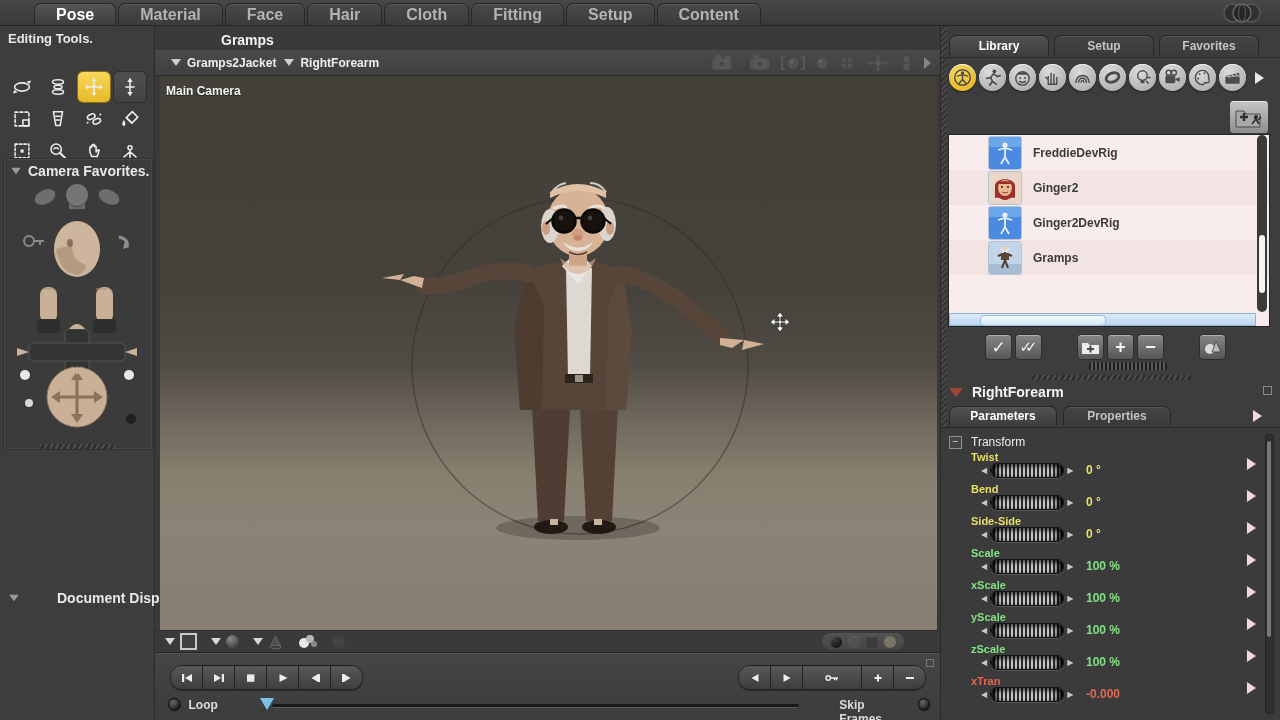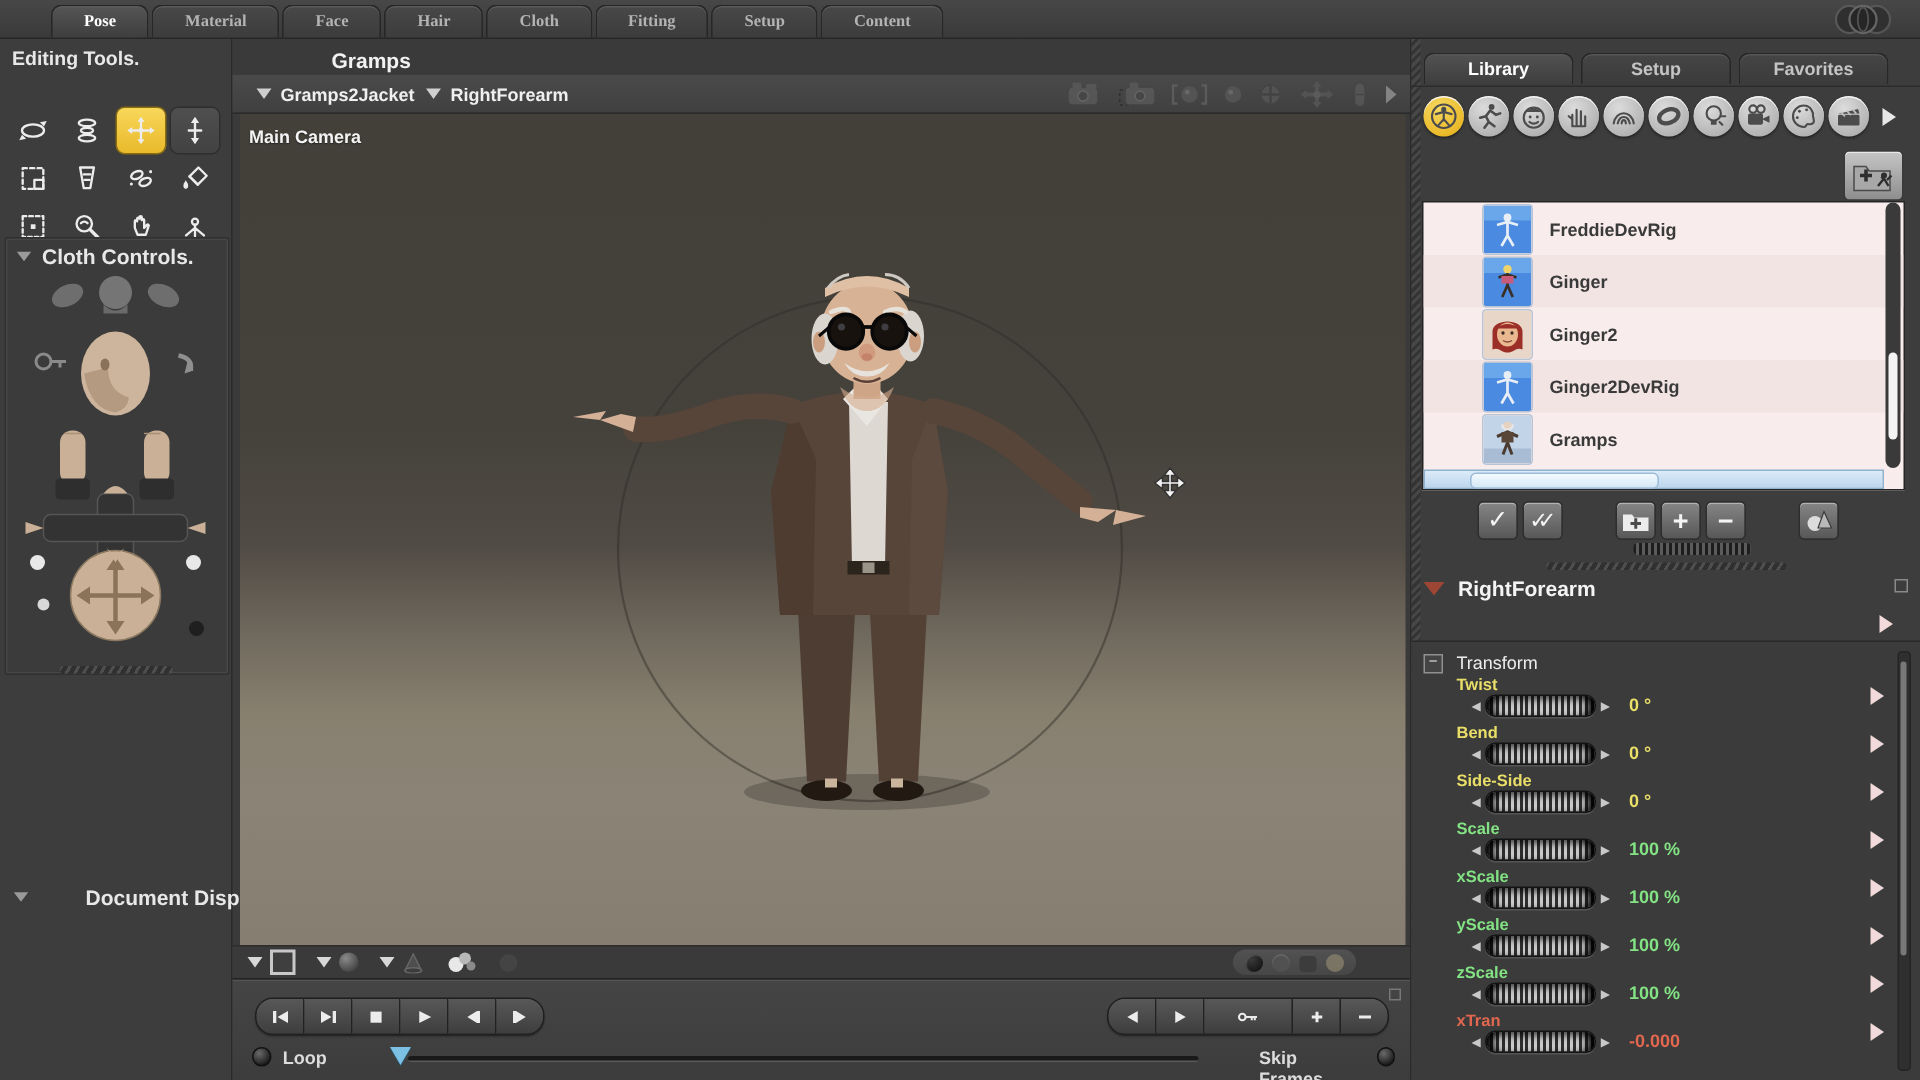--- a/index.html
+++ b/index.html
@@ -3,23 +3,23 @@
 <meta charset="utf-8">
 <style>
   html,body{margin:0;padding:0;}
   body{width:1280px;height:720px;position:relative;overflow:hidden;background:#3a3a3a;
        font-family:"Liberation Sans","DejaVu Sans",sans-serif;-webkit-font-smoothing:antialiased;}
   .abs{position:absolute;}
 
   
   #topbar{left:0;top:0;width:1280px;height:26px;background:linear-gradient(#474747,#3a3a3a);
           border-bottom:1px solid #262626;display:flex;align-items:flex-end;padding-left:34px;box-sizing:border-box;}
-  .top-tab{height:21px;line-height:21px;padding:0 21px;margin-right:2px;font-size:11px;font-weight:bold;color:#b3b3b3;
+  .top-tab{height:21px;line-height:21px;padding:0 21px;margin-right:2px;font-size:16px;font-weight:bold;color:#b3b3b3;
            background:linear-gradient(#484848,#3c3c3c);border:1px solid #272727;border-bottom:none;
-           border-radius:7px 7px 0 0;box-shadow:inset 0 1px 0 #5a5a5a;cursor:default;font-family:Liberation Serif, serif;}
+           border-radius:7px 7px 0 0;box-shadow:inset 0 1px 0 #5a5a5a;cursor:default;}
   .top-tab.active{color:#ffffff;background:linear-gradient(#555,#3e3e3e);}
   #app-logo{right:14px;top:2px;width:48px;height:22px;}
 
   
   #left{left:0;top:26px;width:155px;height:694px;background:#3d3d3d;border-right:1px solid #2a2a2a;box-sizing:border-box;}
   .side-title{font-size:13px;font-weight:bold;color:#e8e8e8;}
   .tri-down{width:0;height:0;border-left:6px solid transparent;border-right:6px solid transparent;border-top:8px solid #9a9a9a;display:inline-block;}
   .panel-frame{border:1px solid #303030;box-shadow:inset 0 0 0 1px #474747;background:#3b3b3b;border-radius:2px;}
 
   #tools-grid{left:6px;top:46px;width:144px;display:grid;grid-template-columns:repeat(4,1fr);row-gap:2px;}
@@ -236,21 +236,21 @@
         <svg width="22" height="22" viewBox="0 0 24 24">
           <circle cx="12" cy="8.5" r="2.2"></circle>
           <path d="M12 10.7V19M12 13l-6.5 5.5M12 13l6.5 5.5"></path>
         </svg>
       </div>
     </div>
 
   <div class="abs panel-frame" style="left:3px;top:132px;width:148px;height:290px;">
     <div style="display:flex;align-items:center;gap:6px;padding:4px 0 0 6px;">
       <span class="tri-down" style="transform:scale(.8);"></span>
-      <span class="side-title" style="font-size:14px;">Cloth Controls.</span>
+      <span class="side-title" style="font-size:14px;">Camera Favorites.</span>
     </div>
     <svg width="140" height="250" viewBox="0 0 140 250" style="margin-left:3px;">
       <ellipse cx="38" cy="18" rx="11" ry="7" fill="#6e6e6e" transform="rotate(-25 38 18)"></ellipse>
       <ellipse cx="102" cy="18" rx="11" ry="7" fill="#6e6e6e" transform="rotate(25 102 18)"></ellipse>
       <circle cx="70" cy="16" r="11" fill="#757575"></circle>
         <path d="M62 24q8 8 16 0v6H62z" fill="#6a6a6a"></path>
       <circle cx="22" cy="62" r="5" fill="none" stroke="#8a8a8a" stroke-width="2"></circle>
         <path d="M27 62h10M33 62v4" stroke="#8a8a8a" stroke-width="2"></path>
       <path d="M112 58q10 2 8 10" fill="none" stroke="#8f8f8f" stroke-width="3"></path>
         <path d="M116 70l6-2-4-6z" fill="#8f8f8f"></path>
@@ -592,30 +592,20 @@
         <div class="lib-thumb"><svg width="32" height="32" viewBox="0 0 32 32">
             <rect width="32" height="32" fill="#4a8ae0"></rect>
             <rect width="32" height="10" fill="#6aa6ea"></rect>
             <circle cx="16" cy="8" r="2.6" fill="#e8eef6"></circle>
             <path d="M16 11v9M9 13l7-2 7 2M12 27l4-7 4 7" stroke="#e8eef6" stroke-width="1.8" fill="none"></path>
           </svg></div>
         <span class="lib-name">FreddieDevRig</span>
       </div>
       <div class="lib-item">
         <div class="lib-thumb"><svg width="32" height="32" viewBox="0 0 32 32">
-            <rect width="32" height="32" fill="#4a8ae0"></rect>
-            <rect width="32" height="10" fill="#6aa6ea"></rect>
-            <circle cx="16" cy="7.5" r="2.8" fill="#f0d46a"></circle>
-            <path d="M16 10v8M10 13l6-2 6 2M12.5 26l3.5-8 3.5 8" stroke="#3a2e26" stroke-width="1.8" fill="none"></path>
-            <path d="M12 12h8v5h-8z" fill="#c85a7a"></path>
-          </svg></div>
-        <span class="lib-name">Ginger</span>
-      </div>
-      <div class="lib-item">
-        <div class="lib-thumb"><svg width="32" height="32" viewBox="0 0 32 32">
             <rect width="32" height="32" fill="#e8d6c8"></rect>
             <path d="M6 14c0-9 20-9 20 0v12c-4-2-6 2-10 2s-6-4-10-2z" fill="#9c2e28"></path>
             <ellipse cx="16" cy="16" rx="7" ry="8" fill="#eab890"></ellipse>
             <circle cx="13" cy="15" r="1.1" fill="#3a2a20"></circle>
             <circle cx="19" cy="15" r="1.1" fill="#3a2a20"></circle>
             <path d="M13 20q3 2 6 0" stroke="#8a4a3a" fill="none"></path>
             <path d="M8 12q8-6 16 0" fill="#9c2e28"></path>
           </svg></div>
         <span class="lib-name">Ginger2</span>
       </div>
@@ -674,20 +664,24 @@
       </div>
     </div>
   <div class="abs" id="rib-handle"></div>
   <div class="abs hatch" id="param-hatch"></div>
 
   <div class="abs" id="pf-header">
     <span class="tri"></span>
     <span id="pf-title">RightForearm</span>
   </div>
   <div class="abs" id="pf-detach"></div>
+  <div class="abs" id="param-tabs">
+      <div class="param-tab active">Parameters</div>
+      <div class="param-tab">Properties</div>
+    </div>
   <div class="abs" id="param-expand"></div>
 
   <div class="abs" id="param-body">
     <div id="group-row">
       <span id="group-box">−</span>
       <span id="group-label">Transform</span>
     </div>
     <div id="dials">
         <div class="param-row" style="top: 22px;">
           <div class="p-label tone-yellow">Twist</div>

